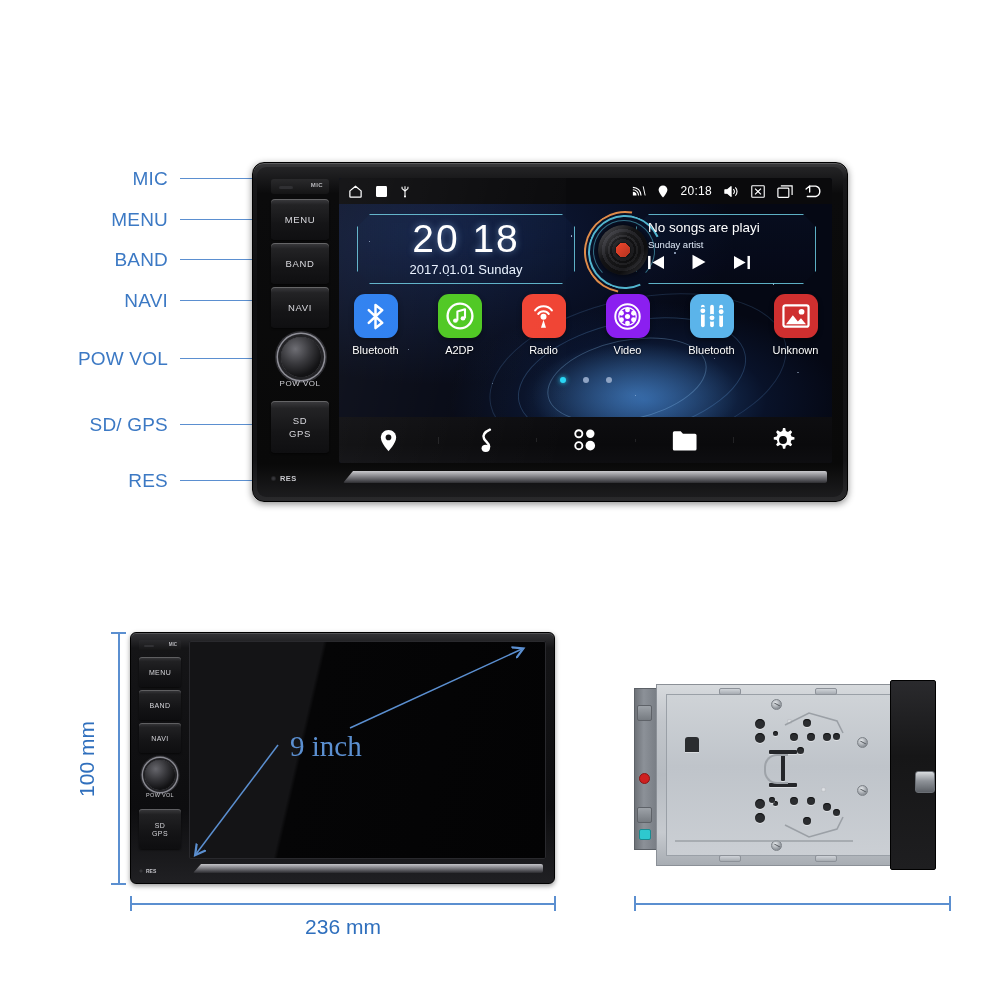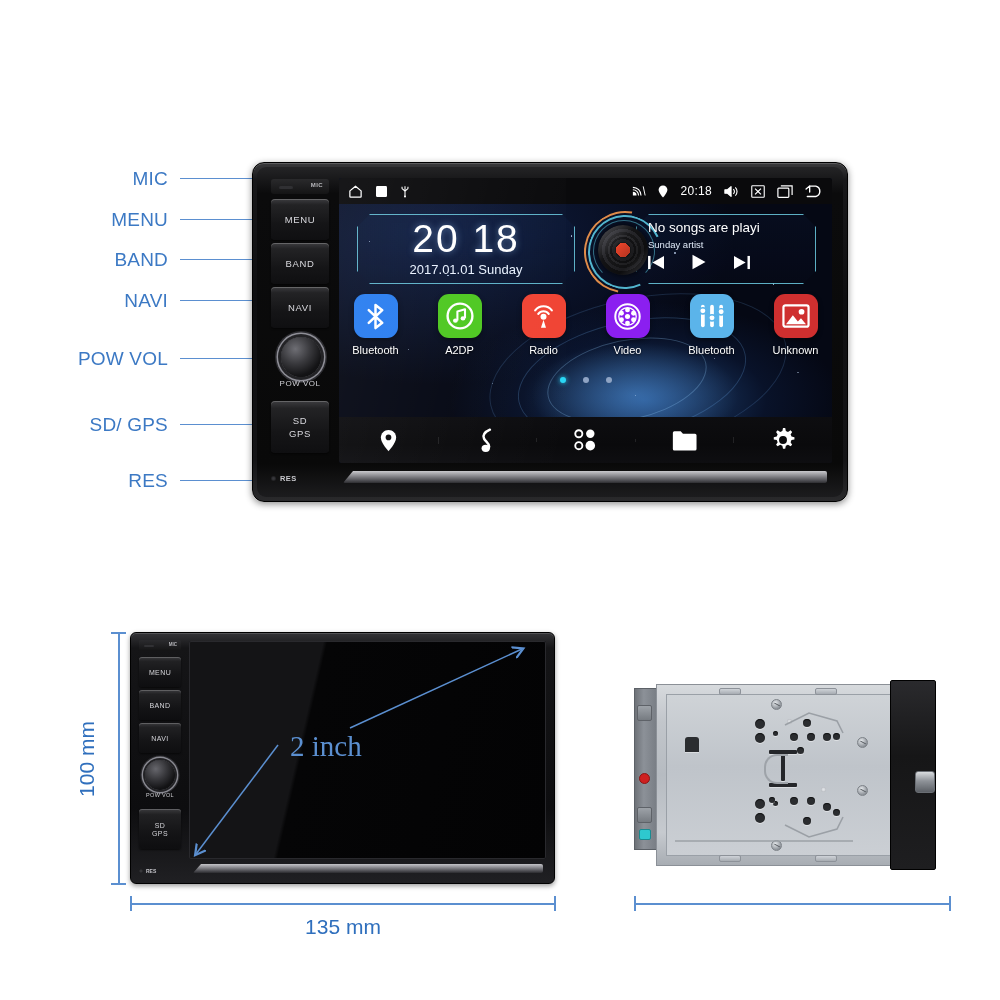--- a/index.html
+++ b/index.html
@@ -616,31 +616,31 @@
       <marker id="arrA" markerWidth="9" markerHeight="9" refX="6" refY="4.5" orient="auto">
         <path d="M0 0.6 L7 4.5 L0 8.4" fill="none" stroke="#5b8fd0" stroke-width="1.5"></path>
       </marker>
       <marker id="arrB" markerWidth="9" markerHeight="9" refX="6" refY="4.5" orient="auto">
         <path d="M0 0.6 L7 4.5 L0 8.4" fill="none" stroke="#5b8fd0" stroke-width="1.5"></path>
       </marker>
     </defs>
     <line x1="148" y1="113" x2="66" y2="222" stroke="#5b8fd0" stroke-width="1.5" marker-end="url(#arrA)"></line>
     <line x1="220" y1="96" x2="392" y2="17" stroke="#5b8fd0" stroke-width="1.5" marker-end="url(#arrB)"></line>
   </svg>
-  <div class="inchlabel" style="left:290px;top:730px;">2 inch</div>
+  <div class="inchlabel" style="left:290px;top:730px;">9 inch</div>
 
   <div class="dimline-v" style="left:118px;top:632px;height:252px;"></div>
   <div class="tick-h" style="left:111px;top:632px;"></div>
   <div class="tick-h" style="left:111px;top:883px;"></div>
   <div class="dimtext vert" style="left:27px;top:747px;width:120px;text-align:center;">100 mm</div>
 
   <div class="dimline-h" style="left:130px;top:903px;width:425px;"></div>
   <div class="tick-v" style="left:130px;top:896px;"></div>
   <div class="tick-v" style="left:554px;top:896px;"></div>
-  <div class="dimtext" style="left:0;top:915px;width:686px;text-align:center;">135 mm</div>
+  <div class="dimtext" style="left:0;top:915px;width:686px;text-align:center;">236 mm</div>
 
   <div class="chassis">
     <div class="ch-left">
       <div class="ch-plugplate" style="top:16px;"></div>
       <div class="ch-plugplate" style="top:118px;"></div>
       <div class="ch-conn" style="left:4px;top:84px;width:9px;height:9px;border-radius:50%;background:#cf2020;border:1px solid #8e1414;"></div>
       <div class="ch-conn" style="left:4px;top:140px;width:10px;height:9px;background:#2ec8cf;border:1px solid #1a8a90;"></div>
     </div>
 
     <div class="ch-body">

